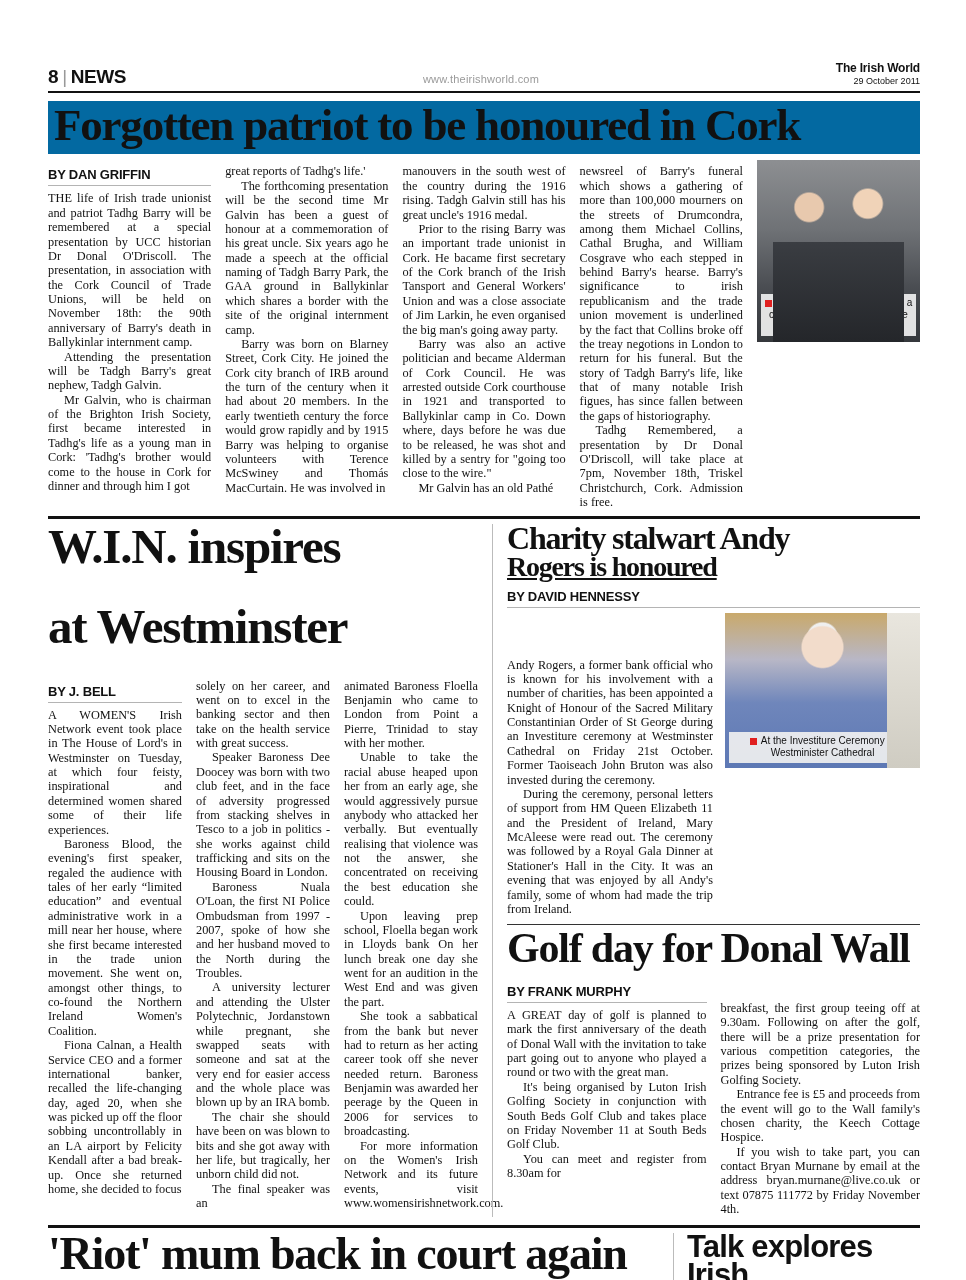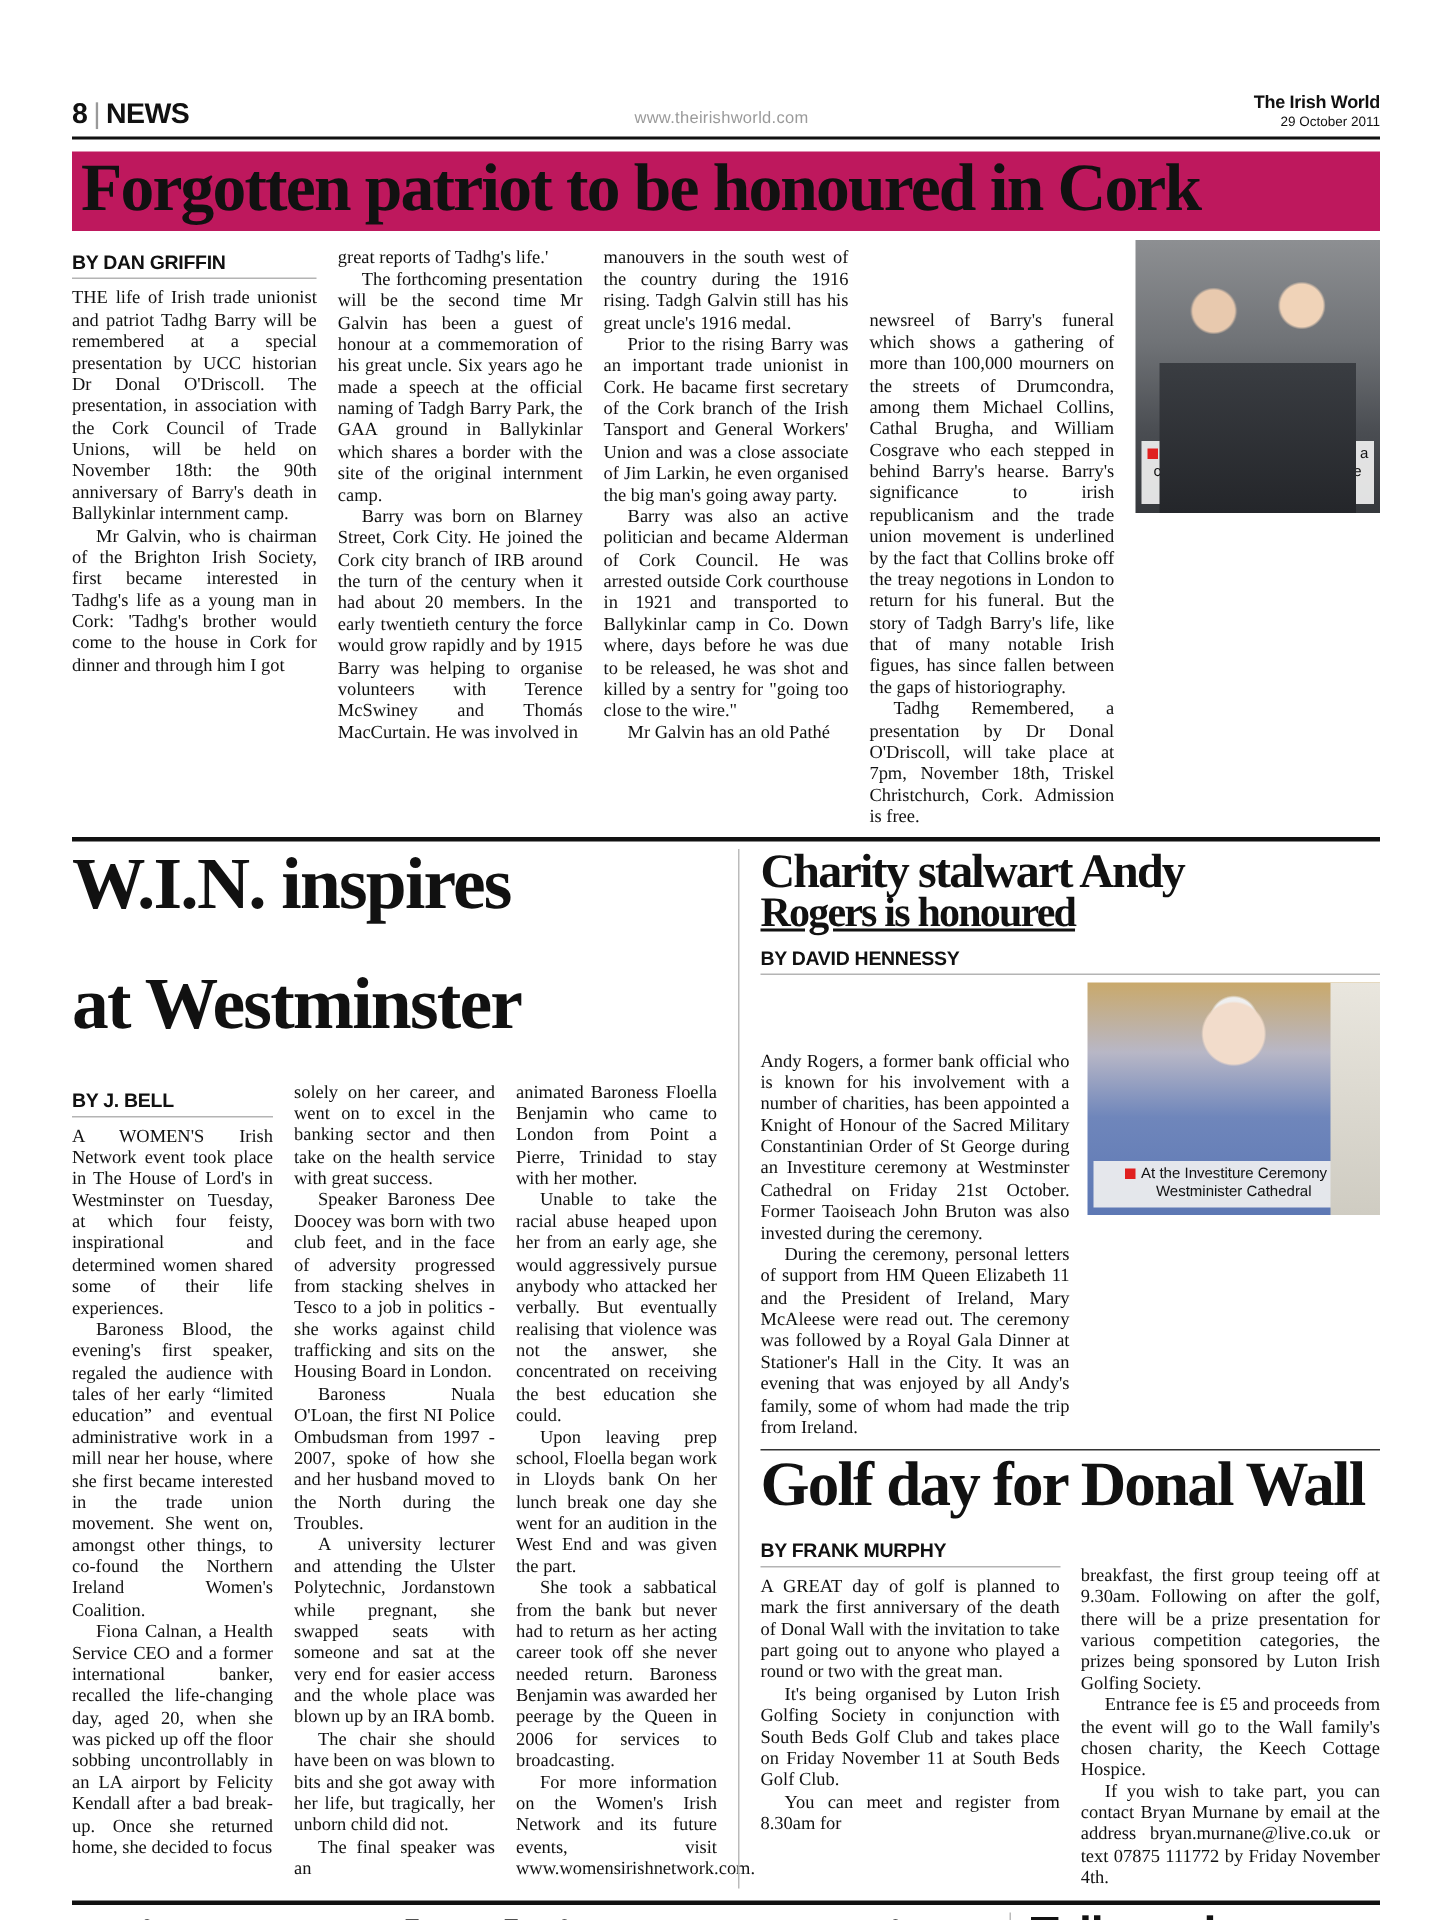--- a/index.html
+++ b/index.html
@@ -60,21 +60,21 @@
   }
   .mast-right .title { font-weight: bold; font-size: 12px; letter-spacing: -0.2px;}
   .mast-right .date { font-size: 9px; }
   .mast-rule {
     border-top: 2px solid #111;
     margin-top: 5px;
   }
 
   
   .hl-band {
-    background: #be185d;
+    background: #0369a1;
     padding: 4px 6px 8px 6px;
     margin-top: 8px;
   }
   .headline {
     font-family: "Liberation Serif", serif;
     font-weight: bold;
     line-height: 0.92;
     letter-spacing: -1.2px;
     margin: 0;
   }
@@ -178,39 +178,40 @@
     <div class="hl-band">
       <h1 class="headline">Forgotten patriot to be honoured in Cork</h1>
     </div>
 
     <div style="display:flex; gap:14px; margin-top:6px;">
       <div style="flex:1 1 0; min-width:0;">
         <div class="byline">BY DAN GRIFFIN</div>
         <div class="byline-rule"></div>
         <div class="body">
           <p>THE life of Irish trade unionist and patriot Tadhg Barry will be remembered at a special presentation by UCC historian Dr Donal O'Driscoll. The presentation, in association with the Cork Council of Trade Unions, will be held on November 18th: the 90th anniversary of Barry's death in Ballykinlar internment camp.</p>
+          <p>Attending the presentation will be Tadgh Barry's great nephew, Tadgh Galvin.</p>
           <p>Mr Galvin, who is chairman of the Brighton Irish Society, first became interested in Tadhg's life as a young man in Cork: 'Tadhg's brother would come to the house in Cork for dinner and through him I got</p>
         </div>
       </div>
       <div style="flex:1 1 0; min-width:0;">
         <div class="body" style="padding-top:4px;">
           <p>great reports of Tadhg's life.'</p>
           <p>The forthcoming presentation will be the second time Mr Galvin has been a guest of honour at a commemoration of his great uncle. Six years ago he made a speech at the official naming of Tadgh Barry Park, the GAA ground in Ballykinlar which shares a border with the site of the original internment camp.</p>
           <p>Barry was born on Blarney Street, Cork City. He joined the Cork city branch of IRB around the turn of the century when it had about 20 members. In the early twentieth century the force would grow rapidly and by 1915 Barry was helping to organise volunteers with Terence McSwiney and Thomás MacCurtain. He was involved in</p>
         </div>
       </div>
       <div style="flex:1 1 0; min-width:0;">
         <div class="body" style="padding-top:4px;">
           <p>manouvers in the south west of the country during the 1916 rising. Tadgh Galvin still has his great uncle's 1916 medal.</p>
           <p>Prior to the rising Barry was an important trade unionist in Cork. He bacame first secretary of the Cork branch of the Irish Tansport and General Workers' Union and was a close associate of Jim Larkin, he even organised the big man's going away party.</p>
           <p>Barry was also an active politician and became Alderman of Cork Council. He was arrested outside Cork courthouse in 1921 and transported to Ballykinlar camp in Co. Down where, days before he was due to be released, he was shot and killed by a sentry for "going too close to the wire."</p>
           <p>Mr Galvin has an old Pathé</p>
         </div>
       </div>
-      <div style="flex:1 1 0; min-width:0;margin-top:42px;">
+      <div style="flex:1 1 0; min-width:0;">
         <div class="body" style="padding-top:4px;">
           <p>newsreel of Barry's funeral which shows a gathering of more than 100,000 mourners on the streets of Drumcondra, among them Michael Collins, Cathal Brugha, and William Cosgrave who each stepped in behind Barry's hearse. Barry's significance to irish republicanism and the trade union movement is underlined by the fact that Collins broke off the treay negotions in London to return for his funeral. But the story of Tadgh Barry's life, like that of many notable Irish figues, has since fallen between the gaps of historiography.</p>
           <p>Tadhg Remembered, a presentation by Dr Donal O'Driscoll, will take place at 7pm, November 18th, Triskel Christchurch, Cork. Admission is free.</p>
         </div>
       </div>
       <div style="flex:1 1 0; min-width:0;">
         <div class="photo photo1">
           <div class="cap" style="bottom:6px;">
             <span class="sq"></span><span>Tadhg with Gerry Adams and a copy of uncle's Sinn Fein share certificate</span>
           </div>

